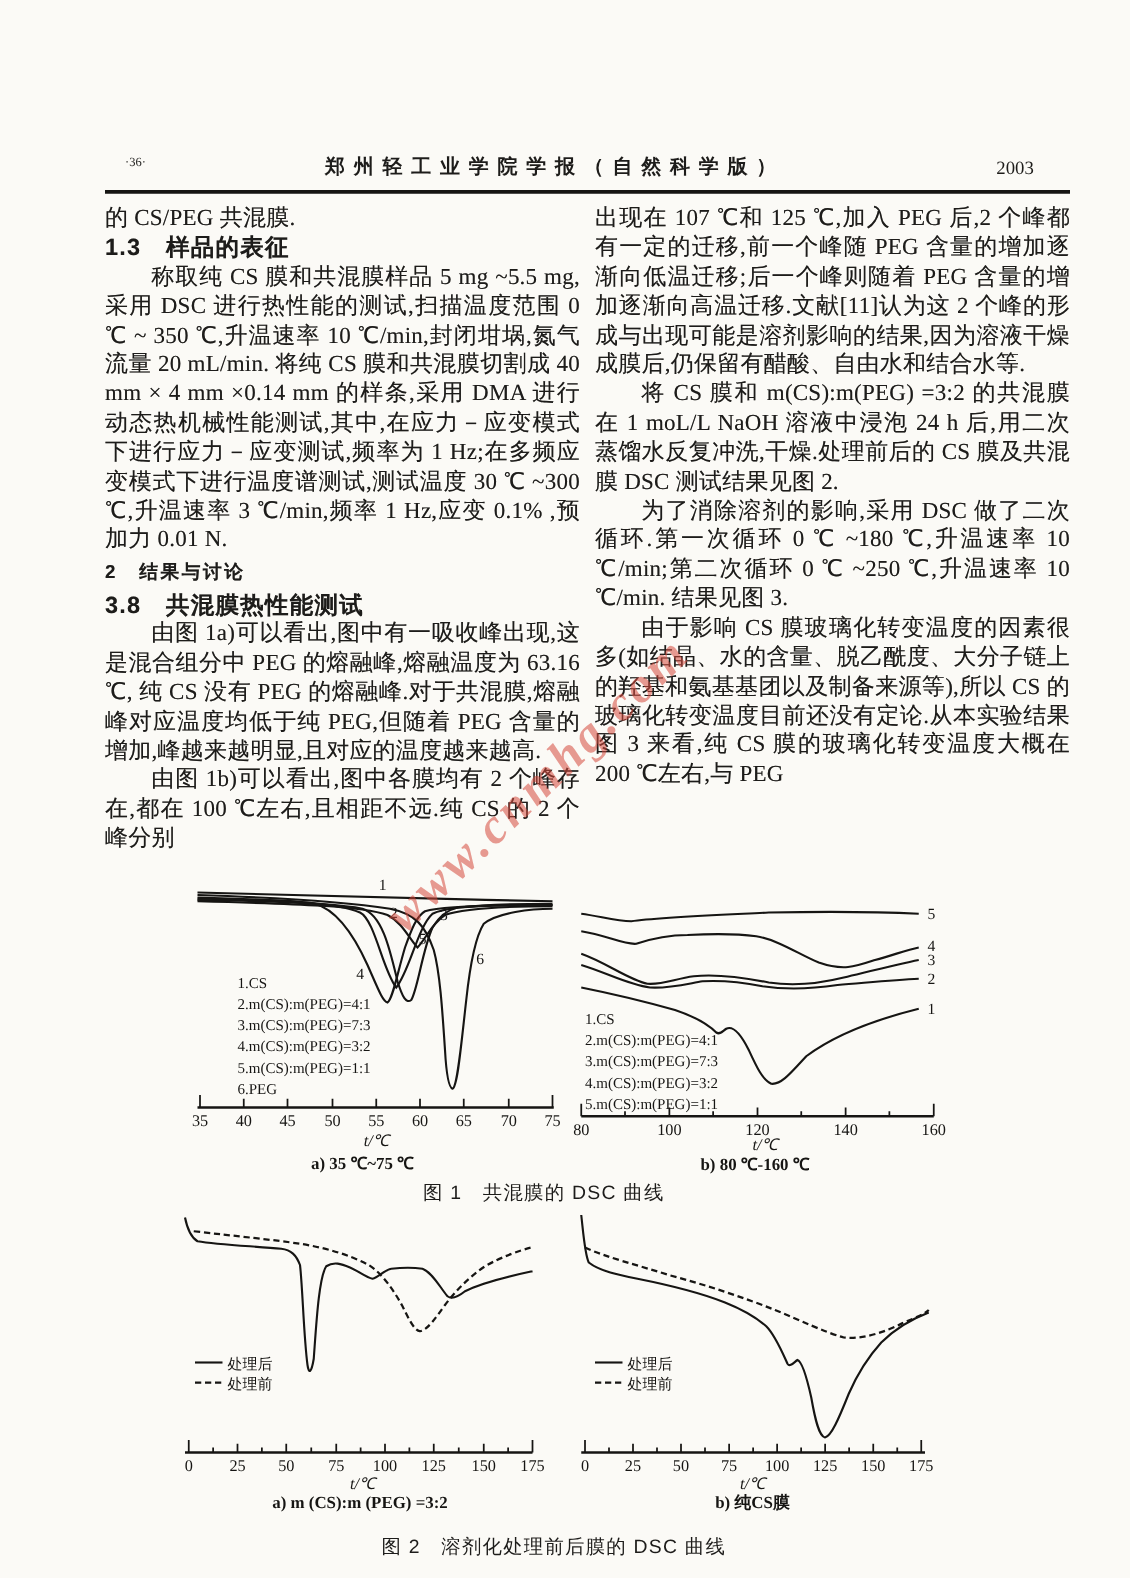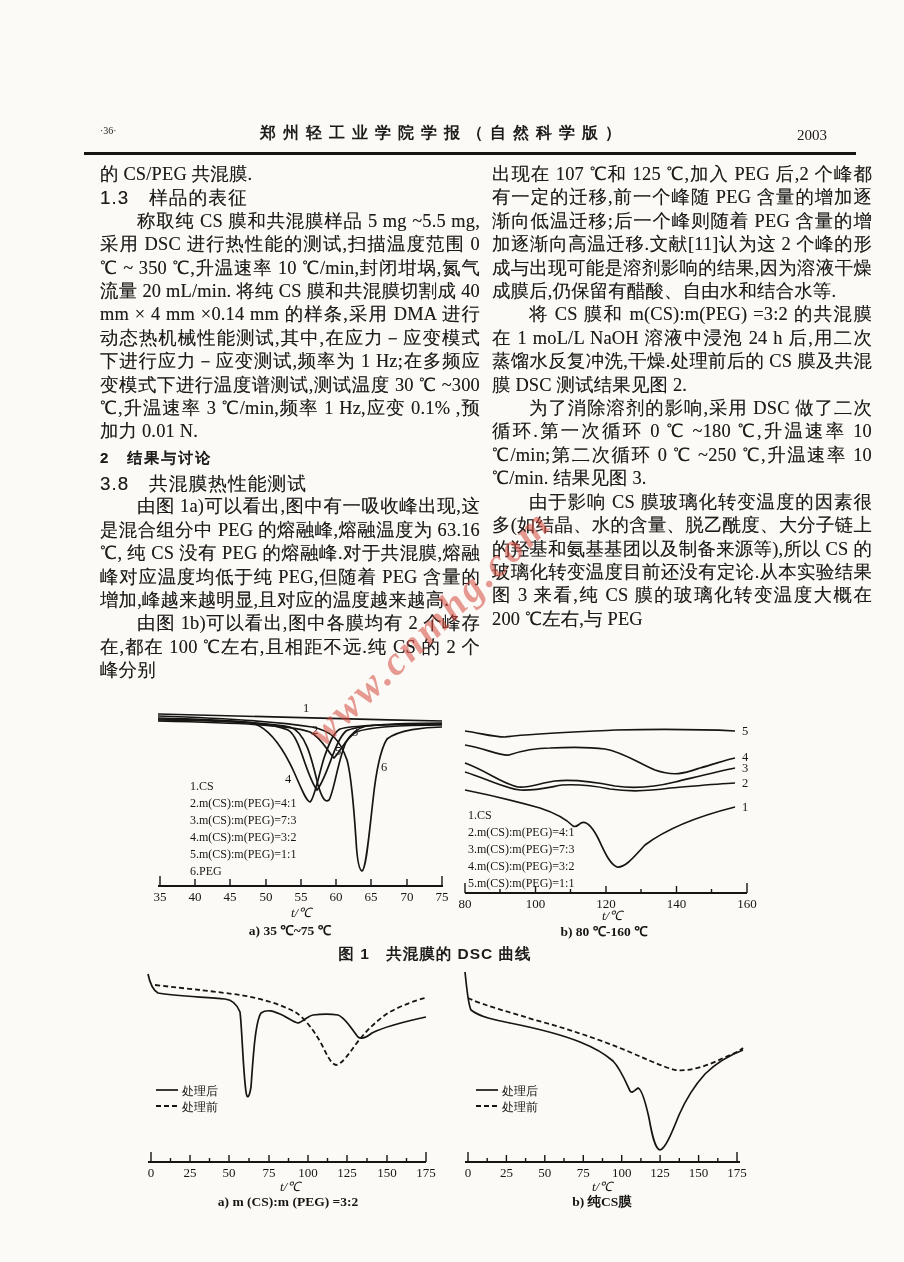--- a/index.html
+++ b/index.html
@@ -10,44 +10,44 @@
 
   
   .pageno { left:100px; top:125px; font-size:10px; }
   .jtitle { left:0; right:16px; top:123px; text-align:center; font-weight:bold;
             font-size:16px; letter-spacing:7px; font-family:"Liberation Sans", sans-serif; }
   .year   { left:797px; top:127px; font-size:15px; }
   .hrule  { left:84px; top:152px; width:772px; height:3px; background:#161513; }
 
   
   .col { position:absolute; width:380px; font-size:18.4px; line-height:23.4px;
-         text-align:justify; letter-spacing:.2px; text-shadow:0 0 .5px rgba(20,18,16,.45);margin-left:16px; }
+         text-align:justify; letter-spacing:.2px; text-shadow:0 0 .5px rgba(20,18,16,.45); }
   .col-left  { left:84px;  top:163px; }
   .col-right { left:476px; top:163px; }
   .col p { margin:0; }
   .col p.ind { text-indent:37px; }
-  .h-small { margin:1px 0; font-weight:normal; font-size:18.8px;
+  .h-small { margin:1px 0; font-weight:bold; font-size:18.8px;
              font-family:"Liberation Sans", sans-serif; letter-spacing:1px; }
   .h-big   { margin:11px 0 7px; font-weight:bold; font-size:15px; line-height:28px;
              font-family:"Liberation Sans", sans-serif; letter-spacing:2px; }
 
   
   svg.fig { position:absolute; overflow:visible; }
   svg.fig path { fill:none; stroke:#161513; }
   svg.fig .curve  { stroke-width:1.7; }
   svg.fig .dashed { stroke-dasharray:5,3; stroke-width:1.8; }
   svg.fig .axis   { stroke-width:2; }
   svg.fig .tick   { stroke-width:1.4; }
   svg.fig text { font-family:"Liberation Serif", serif; fill:#161513; }
   .ticklbl  { font-size:13px; text-anchor:middle; }
   .xlbl     { font-size:13px; font-style:italic; text-anchor:middle; }
   .subcap   { font-size:13.5px; font-weight:bold; text-anchor:middle; }
   .leg      { font-size:12px; }
   .clbl     { font-size:12.5px; }
-  .figcap { left:0; right:34px; text-align:center; font-weight:bold; font-size:15.5px;
+  .figcap { left:0; right:34px; text-align:center; font-weight:normal; font-size:15.5px;
             font-family:"Liberation Sans", sans-serif; letter-spacing:1px; }
 
   
   .watermark { left:330px; top:708px; height:46px; transform-origin:0 100%;
                transform:rotate(-44deg); font-size:40px; font-style:italic;
                font-weight:bold; letter-spacing:3px; color:rgba(214,72,60,.55);
                font-family:"Liberation Serif", serif; pointer-events:none; z-index:5; }
 </style>
 </head>
 <body>
@@ -193,16 +193,17 @@
       <text class="ticklbl" x="131.3" y="219">75</text>
       <text class="ticklbl" x="169.7" y="219">100</text>
       <text class="ticklbl" x="208.1" y="219">125</text>
       <text class="ticklbl" x="246.6" y="219">150</text>
       <text class="ticklbl" x="285" y="219">175</text>
     </g>
     <text class="xlbl" x="150" y="233">t/℃</text>
     <text class="subcap" x="150" y="248">b) 纯CS膜</text>
   </svg>
 
+  <div class="abs figcap" style="top:1227px; right:18px;">图 2　溶剂化处理前后膜的 DSC 曲线</div>
 
   <div class="abs watermark">www.cnmhg.com</div>
 
 </div>
 
 </body></html>

